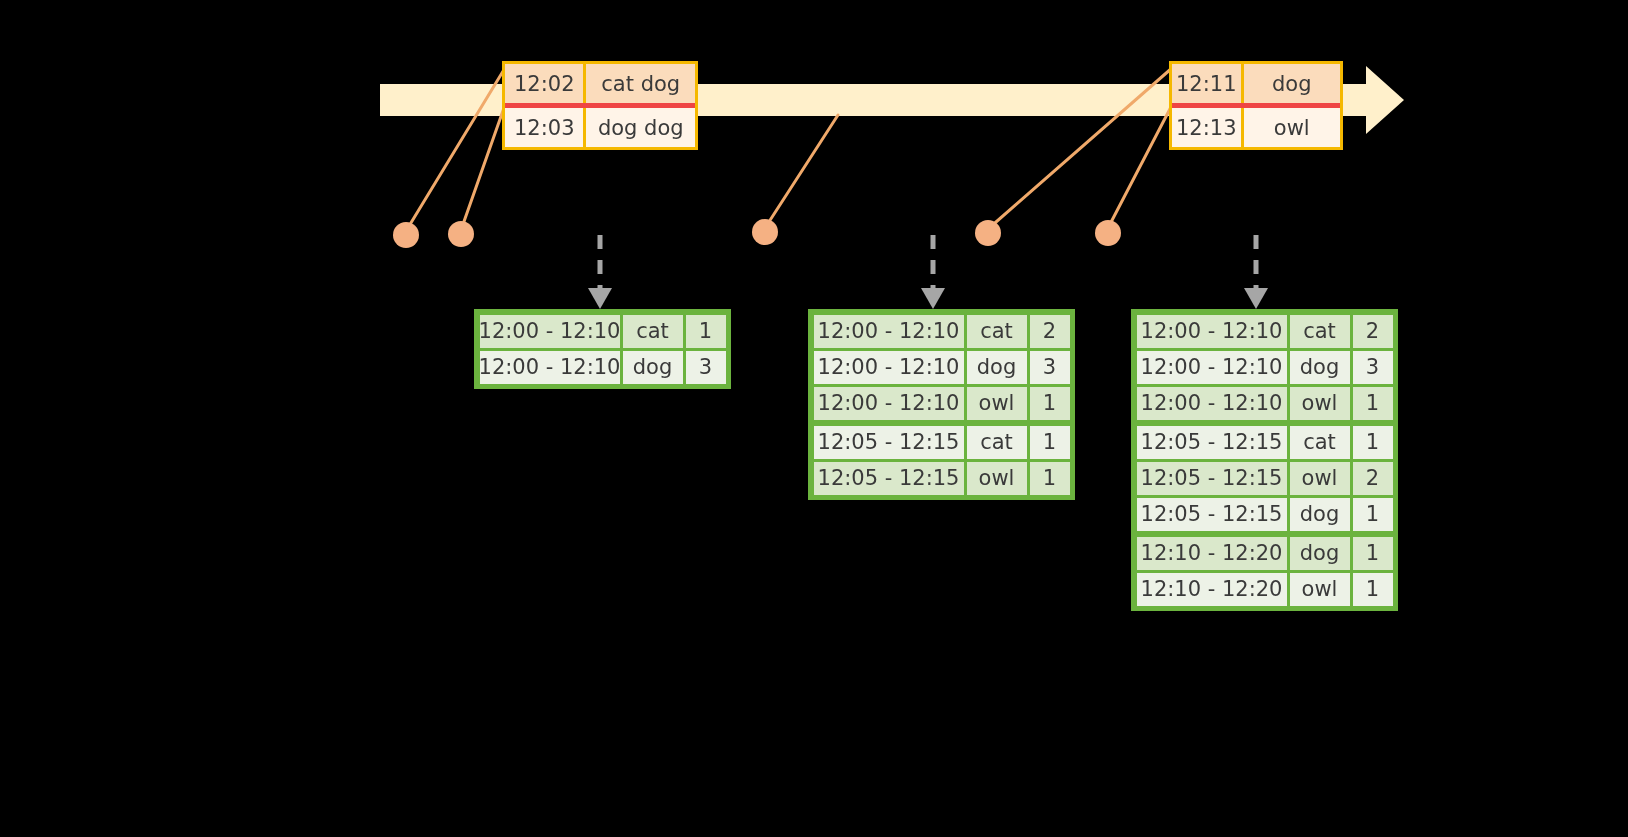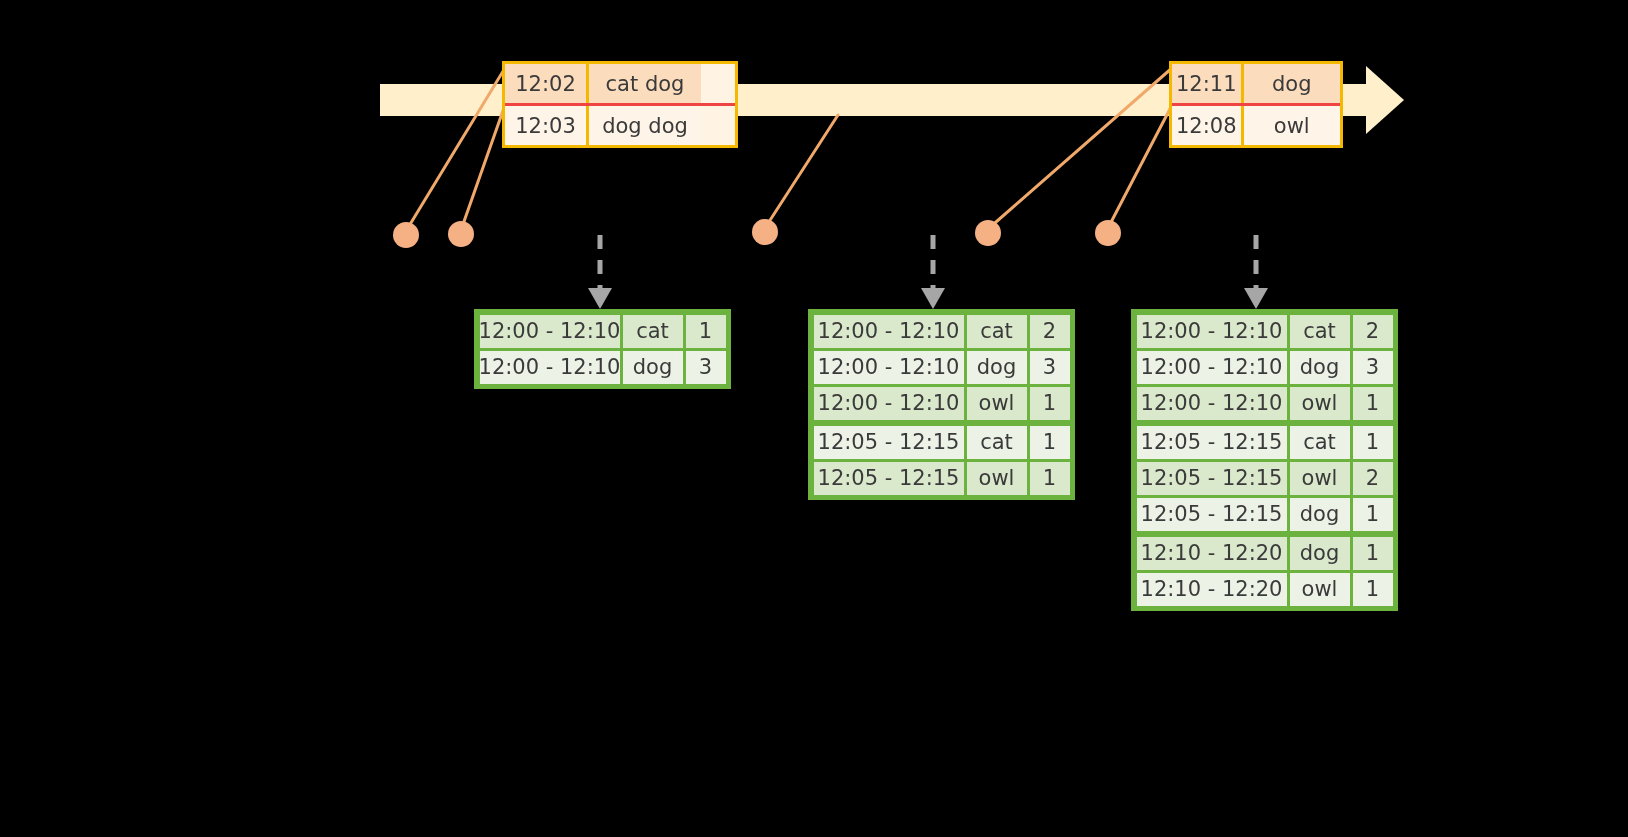--- a/index.html
+++ b/index.html
@@ -15,21 +15,21 @@
   .event-box{
     position:absolute;
     border:3px solid #F5B800;
     box-sizing:border-box;
     background:#FFF3E3;
   }
   .event-row{
     display:flex;
     align-items:stretch;
   }
-  .event-row + .event-row{border-top:3px solid #ef4444;text-align:center;}
+  .event-row + .event-row{border-top:5px solid #ef4444;text-align:center;}
   .ev-time, .ev-words{
     display:flex;align-items:center;justify-content:center;
     font-size:21px;color:#3a3a3a;
     box-sizing:border-box;
     height:39px;
     white-space:nowrap;
   }
   .ev-time{border-right:3px solid #F5B800;}
   .shade-dark .ev-time,.shade-dark .ev-words{background:#FBDCBC;}
   .shade-light .ev-time,.shade-light .ev-words{background:#FFF4E8;}
@@ -90,37 +90,37 @@
       <line x1="933" y1="235" x2="933" y2="288"></line>
       <line x1="1256" y1="235" x2="1256" y2="288"></line>
     </g>
     <g fill="#A6A6A6">
       <polygon points="588,288 612,288 600,309"></polygon>
       <polygon points="921,288 945,288 933,309"></polygon>
       <polygon points="1244,288 1268,288 1256,309"></polygon>
     </g>
   </svg>
 
-  <div class="event-box" id="ev1" style="left:502px;top:61px;width:236px;">
+  <div class="event-box" id="ev1" style="left:502px;top:61px;width:196px;">
       <div class="event-row shade-dark">
         <div class="ev-time" style="width: 84px;">12:02</div>
         <div class="ev-words" style="width: 112px;">cat dog</div>
       </div>
       <div class="event-row shade-light">
         <div class="ev-time" style="width: 84px;">12:03</div>
         <div class="ev-words" style="width: 112px;">dog dog</div>
       </div>
     </div>
   <div class="event-box" id="ev3" style="left:1169px;top:61px;width:174px;">
       <div class="event-row shade-dark">
         <div class="ev-time" style="width: 74px;">12:11</div>
         <div class="ev-words" style="width: 100px;">dog</div>
       </div>
       <div class="event-row shade-light">
-        <div class="ev-time" style="width: 74px;">12:08</div>
+        <div class="ev-time" style="width: 74px;">12:13</div>
         <div class="ev-words" style="width: 100px;">owl</div>
       </div>
     </div>
 
   <div class="result-table" id="rt1" style="left:474px;top:309px;">
       <div class="rt-row g">
         <div class="rt-cell c-range" style="width: 140px;">12:00 - 12:10</div>
         <div class="rt-cell c-word" style="width: 60px;">cat</div>
         <div class="rt-cell c-count" style="width: 40px;">1</div>
       </div>

